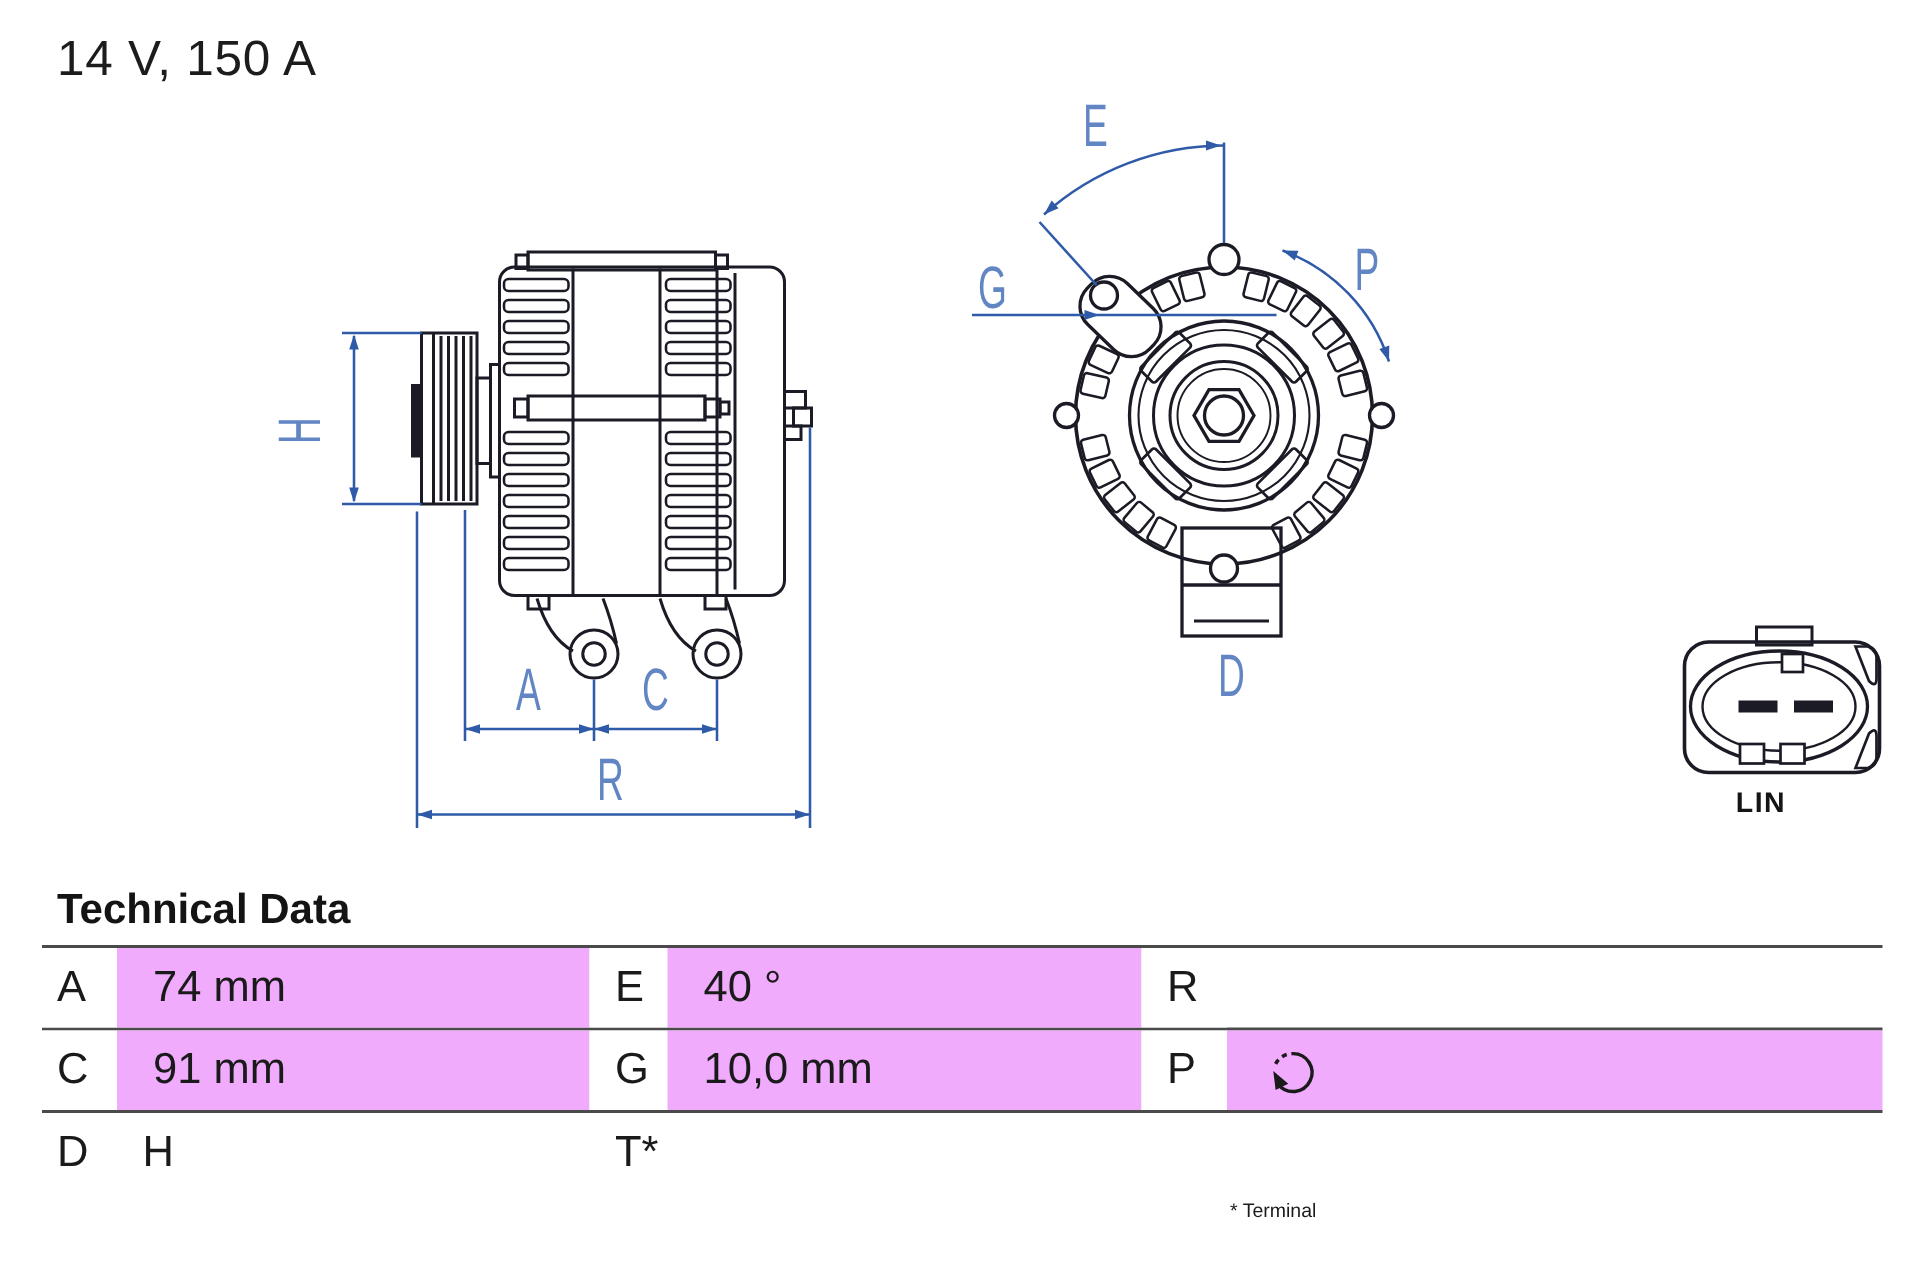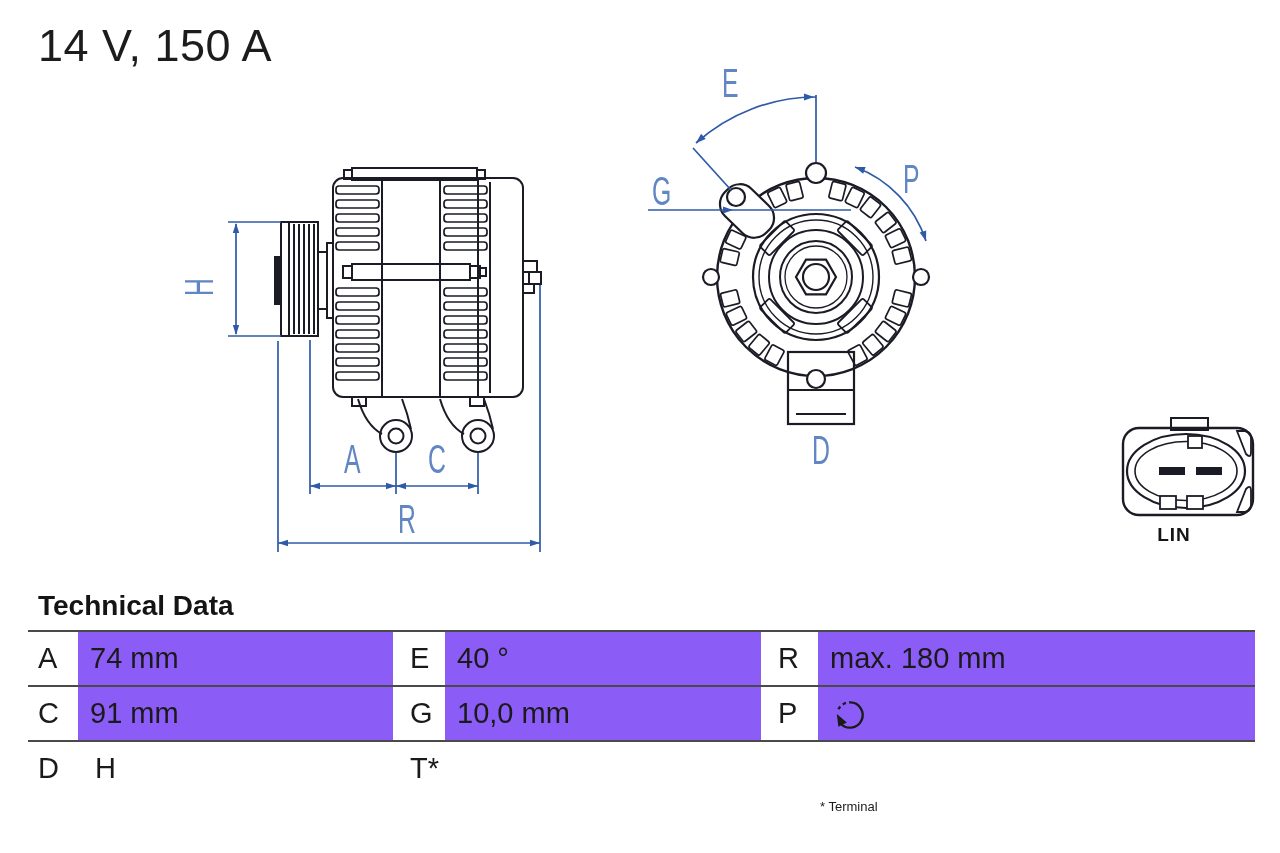--- a/index.html
+++ b/index.html
@@ -1,27 +1,27 @@
 <!DOCTYPE html>
 <html><head>
 <meta charset="utf-8">
 <style>
   html,body{margin:0;padding:0;background:#ffffff;}
   body{font-family:"Liberation Sans", sans-serif;color:#1a1a1a;}
   .canvas{position:relative;width:1280px;height:853px;background:#fff;overflow:hidden;}
-  .page-title{position:absolute;left:38px;top:20px;font-size:45px;font-weight:400;letter-spacing:.5px;color:#1c1c1e;}
+  .page-title{position:absolute;left:38px;top:20px;font-size:33px;font-weight:400;letter-spacing:.5px;color:#1c1c1e;}
   .drawing{position:absolute;left:0;top:0;}
   .tech{position:absolute;left:28px;top:588px;width:1227px;}
   .tech-title{font-size:28px;font-weight:700;color:#141414;line-height:36px;margin:0 0 6px 10px;}
   .trow{display:grid;grid-template-columns:50px 315px 52px 316px 57px 437px;height:53px;border-top:2px solid #4a4a4a;}
   .trow:last-of-type{border-bottom:2px solid #4a4a4a;}
   .lab,.val{font-size:29px;line-height:53px;white-space:nowrap;overflow:hidden;}
   .lab{background:#ffffff;padding-left:10px;}
   .lab.l2,.lab.l3{padding-left:17px;}
-  .val{background:#8b5cf6;padding-left:12px;display:flex;align-items:center;}
+  .val{background:#f0abfc;padding-left:24px;display:flex;align-items:center;}
   .footnote{margin-left:792px;margin-top:4px;font-size:13px;color:#1b1b1b;}
   svg text{font-family:"Liberation Sans", sans-serif;}
   .dimlabel{font-size:40px;fill:#6286c4;font-weight:400;}
 </style>
 </head>
 <body>
 
 <div class="canvas">
 
   <div class="page-title">14 V, 150 A</div>
@@ -236,21 +236,20 @@
 
   <div class="tech">
     <div class="tech-title">Technical Data</div>
 
     <div class="trow">
       <div class="lab l1">A</div>
       <div class="val">74 mm</div>
       <div class="lab l2">E</div>
       <div class="val">40 °</div>
       <div class="lab l3">R</div>
-      <div class="val">max. 180 mm</div>
     </div>
 
     <div class="trow">
       <div class="lab l1">C</div>
       <div class="val">91 mm</div>
       <div class="lab l2">G</div>
       <div class="val">10,0 mm</div>
       <div class="lab l3">P</div>
       <div class="val">
         <svg width="40" height="40" viewBox="0 0 38 38">

